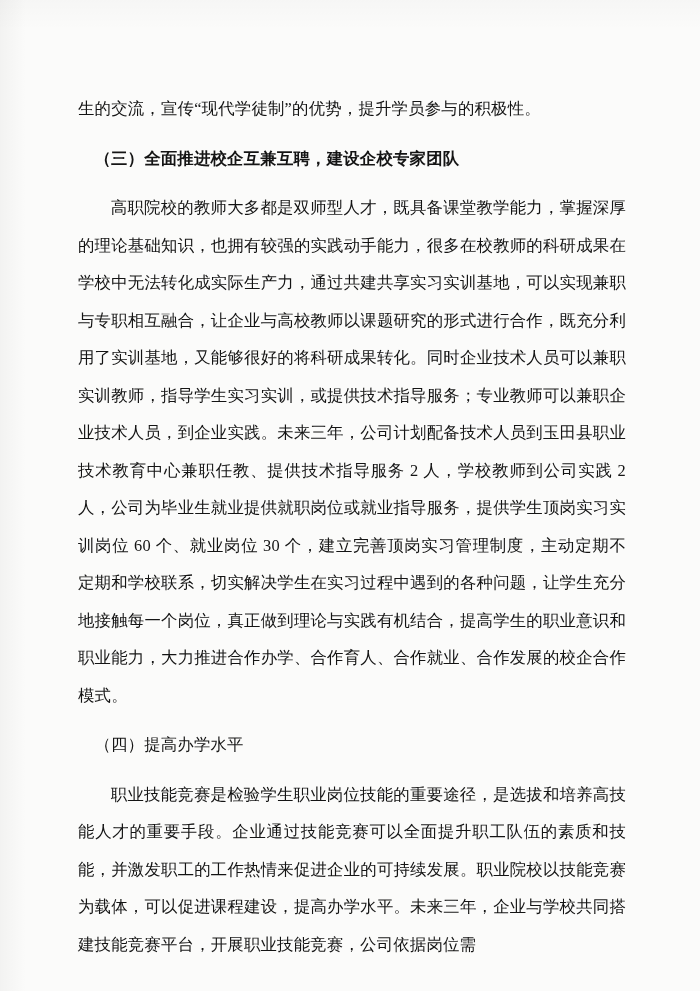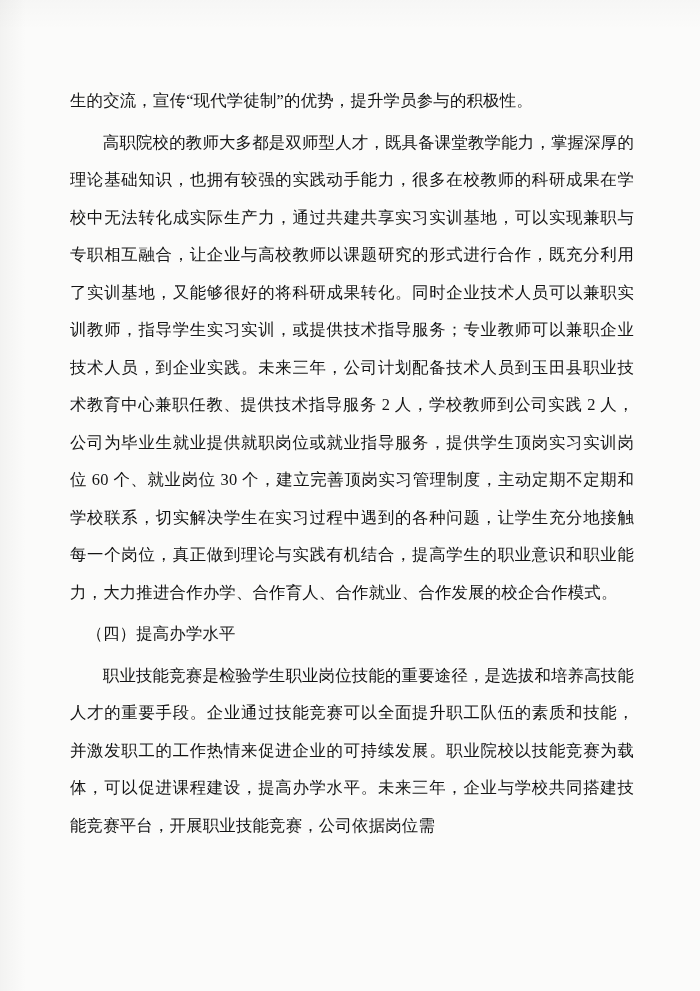--- a/index.html
+++ b/index.html
@@ -34,38 +34,39 @@
   .body-text {
     position: relative;
     color: #141414;
     font-size: 16.4px;
     line-height: 37.5px;
     text-align: justify;
     text-justify: inter-ideograph;
     letter-spacing: 0.2px;
   }
   p {
-    margin: 4px;
+    margin: 12px;
   }
   p.indent2 {
     text-indent: 2em;
   }
   p.indent1 {
     text-indent: 1em;
   }
   p.cont {
     text-indent: 0;
   }
   .heading {
     font-weight: 700;
   }
 </style>
 </head>
 <body>
 
 <div class="page">
   <div class="body-text">
     <p class="cont">生的交流，宣传“现代学徒制”的优势，提升学员参与的积极性。</p>
+    <p class="indent1 heading">（三）全面推进校企互兼互聘，建设企校专家团队</p>
     <p class="indent2">高职院校的教师大多都是双师型人才，既具备课堂教学能力，掌握深厚的理论基础知识，也拥有较强的实践动手能力，很多在校教师的科研成果在学校中无法转化成实际生产力，通过共建共享实习实训基地，可以实现兼职与专职相互融合，让企业与高校教师以课题研究的形式进行合作，既充分利用了实训基地，又能够很好的将科研成果转化。同时企业技术人员可以兼职实训教师，指导学生实习实训，或提供技术指导服务；专业教师可以兼职企业技术人员，到企业实践。未来三年，公司计划配备技术人员到玉田县职业技术教育中心兼职任教、提供技术指导服务 2 人，学校教师到公司实践 2 人，公司为毕业生就业提供就职岗位或就业指导服务，提供学生顶岗实习实训岗位 60 个、就业岗位 30 个，建立完善顶岗实习管理制度，主动定期不定期和学校联系，切实解决学生在实习过程中遇到的各种问题，让学生充分地接触每一个岗位，真正做到理论与实践有机结合，提高学生的职业意识和职业能力，大力推进合作办学、合作育人、合作就业、合作发展的校企合作模式。</p>
     <p class="indent1">（四）提高办学水平</p>
     <p class="indent2">职业技能竞赛是检验学生职业岗位技能的重要途径，是选拔和培养高技能人才的重要手段。企业通过技能竞赛可以全面提升职工队伍的素质和技能，并激发职工的工作热情来促进企业的可持续发展。职业院校以技能竞赛为载体，可以促进课程建设，提高办学水平。未来三年，企业与学校共同搭建技能竞赛平台，开展职业技能竞赛，公司依据岗位需</p>
   </div>
 </div>
 
 </body></html>

